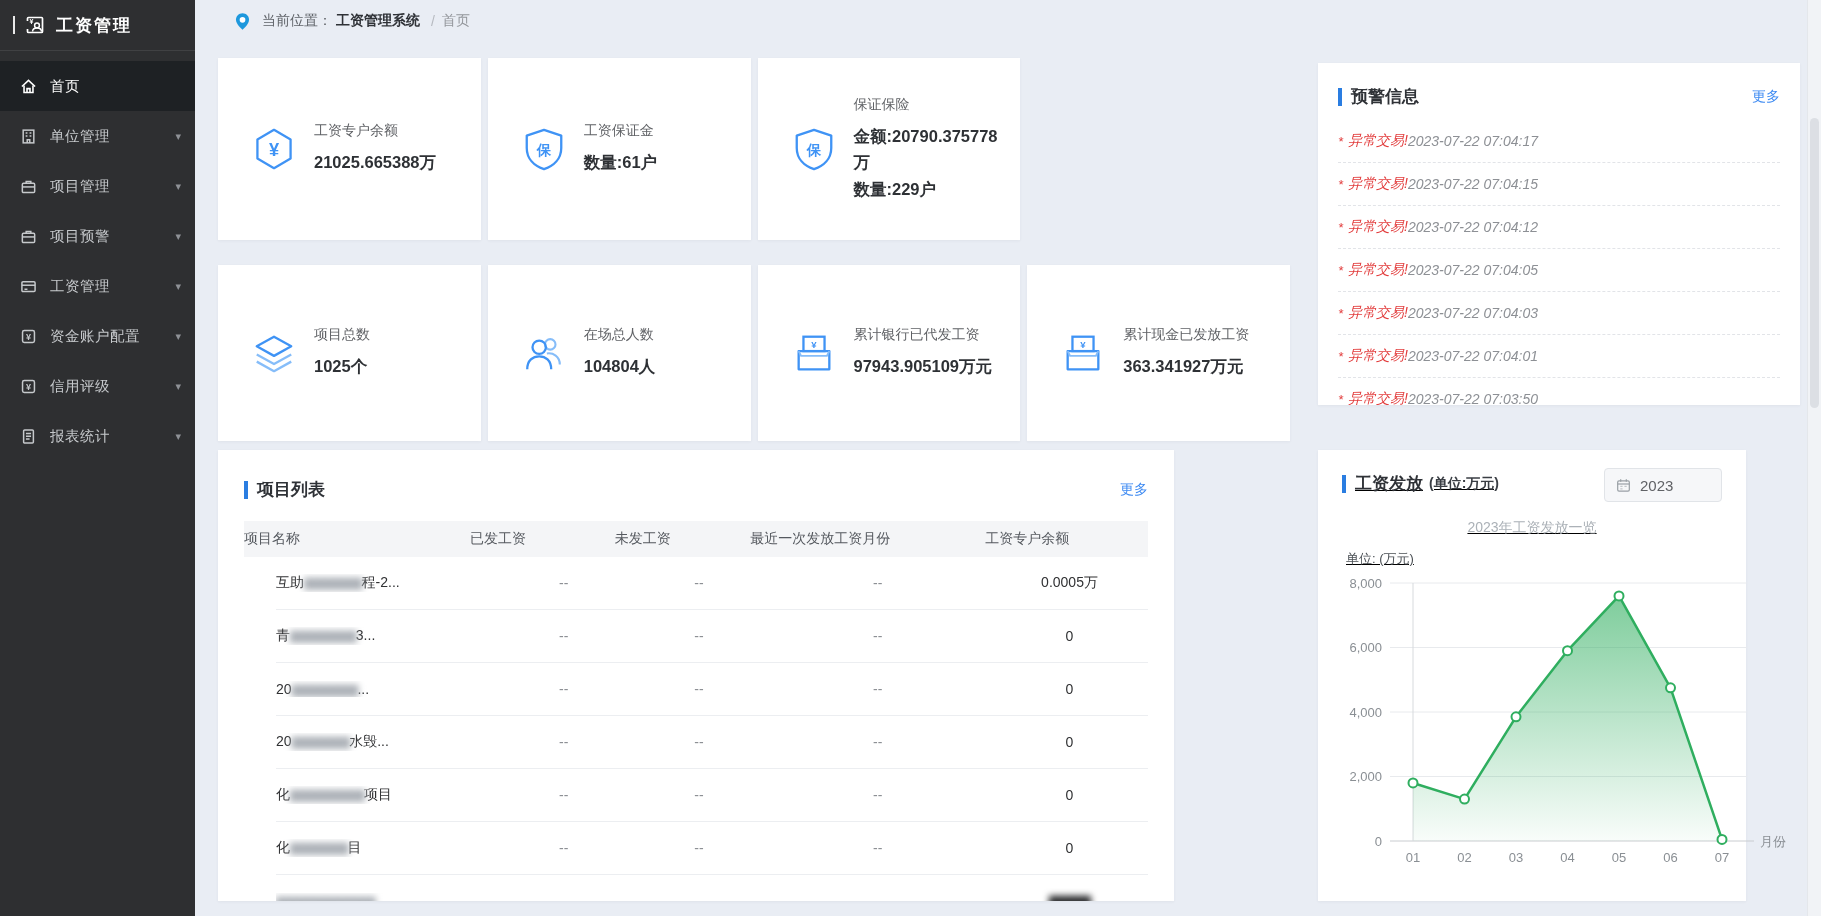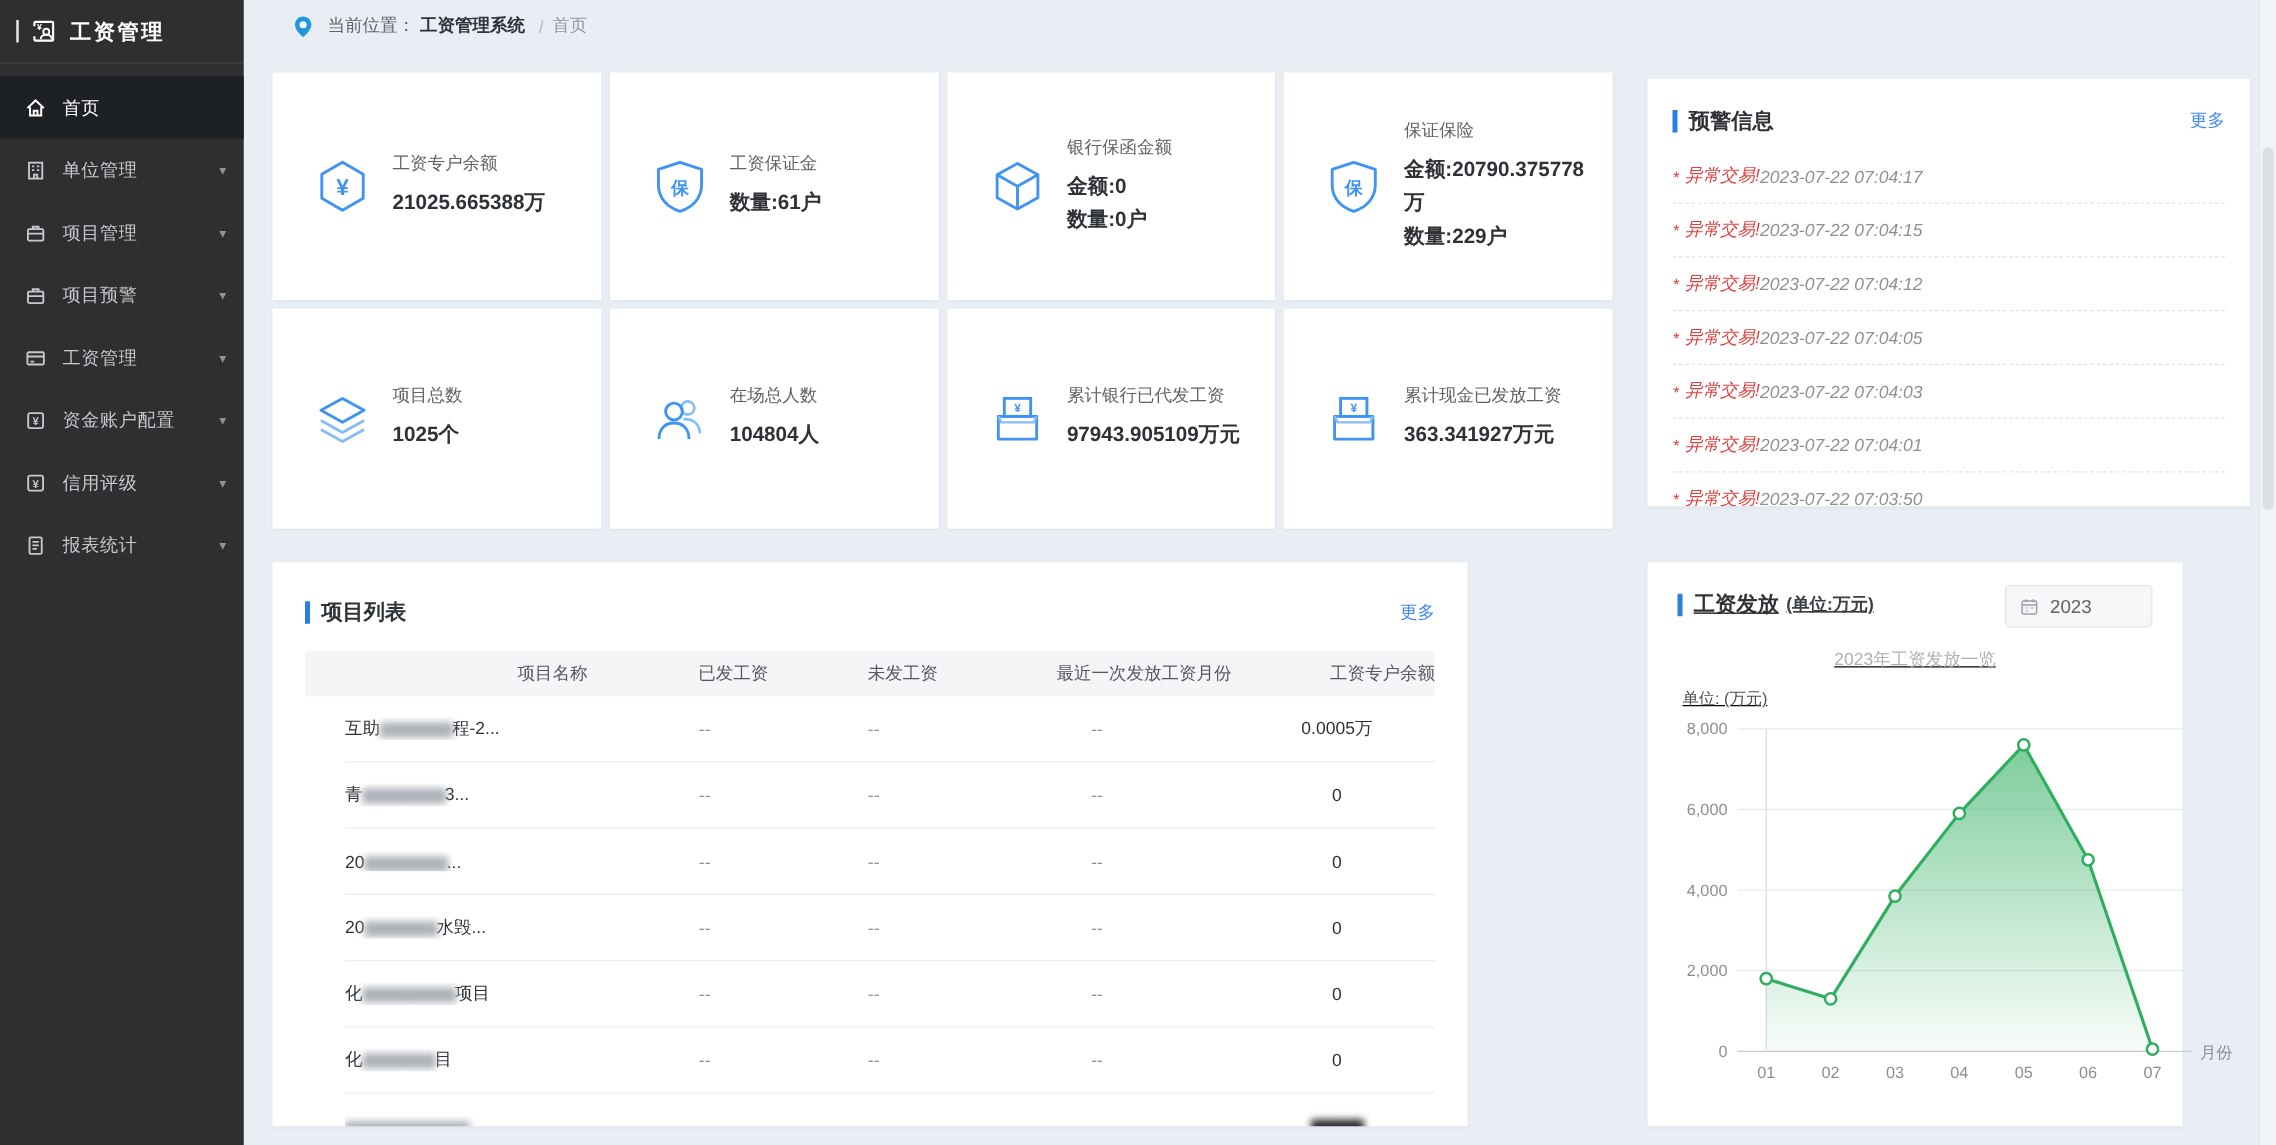--- a/index.html
+++ b/index.html
@@ -25,21 +25,21 @@
   .main{position:absolute;left:195px;top:0;right:0;bottom:0;}
   .breadcrumb{position:absolute;left:38px;top:8px;height:26px;display:flex;align-items:center;font-size:14px;color:#5f6368;}
   .bc-pin{display:flex;margin-right:10px;}
   .bc-root{font-weight:bold;color:#2f3237;margin:10px 4px;}
   .bc-sep{color:#b6bac0;margin:0 7px;}
   .bc-current{color:#93969b;}
   
   .card{background:#fff;box-shadow:0 1px 3px rgba(30,40,60,.05);}
   .stats{position:absolute;left:23px;width:1072px;display:grid;grid-template-columns:repeat(4,1fr);grid-gap:7px;}
   #stats1{top:58px;height:182px;}
-  #stats2{top:247px;height:176px;}
+  #stats2{top:265px;height:176px;}
   .stat-card{display:flex;align-items:center;padding-left:33px;padding-right:12px;}
   .stat-icon{width:46px;height:46px;margin-right:17px;flex:none;}
   .stat-body{min-width:0;}
   .stat-label{font-size:14px;color:#606266;margin-bottom:9px;}
   .stat-line{font-size:16.5px;font-weight:bold;color:#2e3135;line-height:1.6;word-break:break-all;}
   .panel{position:absolute;background:#fff;box-shadow:0 1px 3px rgba(30,40,60,.05);}
   .panel-head{display:flex;align-items:center;padding-top:22px;}
   .head-bar{width:4px;height:18px;background:#2a7de1;margin-right:9px;flex:none;}
   .head-title{font-size:17px;font-weight:bold;color:#2f3237;}
   .head-suffix{font-size:14px;font-weight:bold;color:#3a3e44;margin-left:6px;}
@@ -49,21 +49,21 @@
   .alert-list{margin-top:12px;}
   .alert-row{height:42px;display:flex;align-items:center;justify-content:flex-start;border-bottom:1px dashed #e2e4e8;font-style:italic;}
   .alert-msg{color:#e23d3d;font-size:14px;}
   .alert-bullet{font-size:13px;margin-right:5px;position:relative;top:1px;}
   .alert-time{color:#8d9095;font-size:14px;}
   
   #projects-panel{left:23px;top:450px;width:956px;height:451px;padding:0 26px;box-sizing:border-box;overflow:hidden;}
   #projects-panel .panel-head{padding-top:28px;}
   .table{margin-top:20px;}
   .t-head{display:grid;grid-template-columns:25% 16% 15% 26% 18%;background:#f4f5f7;height:36px;align-items:center;font-size:14px;color:#55595f;}
-  .t-head div{text-align:right;}
+  .t-head div{text-align:left;}
   .t-row{display:grid;grid-template-columns:25% 16% 15% 26% 18%;height:52px;align-items:center;font-size:14px;color:#303133;border-bottom:1px solid #eceef1;margin-left:32px;}
   .t-cell{text-align:center;color:#8d9095;}
   .t-cell.balance{color:#303133;}
   .t-name{text-align:left;color:#303133;white-space:nowrap;overflow:hidden;}
   .blur{filter:blur(3px);color:#aeb3b9;font-size:12px;letter-spacing:-1px;}
   
   #chart-panel{left:1123px;top:450px;width:428px;height:451px;padding:0 24px;box-sizing:border-box;text-decoration:underline;}
   .date-box{position:absolute;right:24px;top:18px;width:118px;height:34px;background:#f6f7f9;border:1px solid #e1e4e8;border-radius:4px;display:flex;align-items:center;padding-left:11px;box-sizing:border-box;color:#606266;font-size:15px;cursor:pointer;}
   .date-box .cal{display:flex;margin-right:9px;}
   .chart-sub{margin-top:24px;text-align:center;font-size:14px;color:#abb1b7;}
@@ -207,32 +207,20 @@
           </span>
         </div>
         <div class="stat-card card">
           <span class="stat-icon"><svg width="46" height="46" viewBox="0 0 48 48" fill="none">
               <path d="M24 4 L42 10 V23 C42 34 34.5 41.5 24 45 C13.5 41.5 6 34 6 23 V10 Z" stroke="#3f93f5" stroke-width="2.4" stroke-linejoin="round"></path>
               <text x="24" y="30.5" text-anchor="middle" font-size="15" font-weight="bold" fill="#3f93f5">保</text>
             </svg></span>
           <span class="stat-body">
             <div class="stat-label">工资保证金</div>
             <div class="stat-line">数量:61户</div>
-          </span>
-        </div>
-        <div class="stat-card card">
-          <span class="stat-icon"><svg width="46" height="46" viewBox="0 0 48 48" fill="none" stroke="#3f93f5" stroke-width="2.4" stroke-linejoin="round">
-              <path d="M24 5 L41 14.5 V33.5 L24 43 L7 33.5 V14.5 Z"></path>
-              <path d="M7 14.5 L24 24 L41 14.5"></path>
-              <path d="M24 24 V43"></path>
-            </svg></span>
-          <span class="stat-body">
-            <div class="stat-label">银行保函金额</div>
-            <div class="stat-line">金额:0</div>
-            <div class="stat-line">数量:0户</div>
           </span>
         </div>
         <div class="stat-card card">
           <span class="stat-icon"><svg width="46" height="46" viewBox="0 0 48 48" fill="none">
               <path d="M24 4 L42 10 V23 C42 34 34.5 41.5 24 45 C13.5 41.5 6 34 6 23 V10 Z" stroke="#3f93f5" stroke-width="2.4" stroke-linejoin="round"></path>
               <text x="24" y="30.5" text-anchor="middle" font-size="15" font-weight="bold" fill="#3f93f5">保</text>
             </svg></span>
           <span class="stat-body">
             <div class="stat-label">保证保险</div>
             <div class="stat-line">金额:20790.375778万</div>

